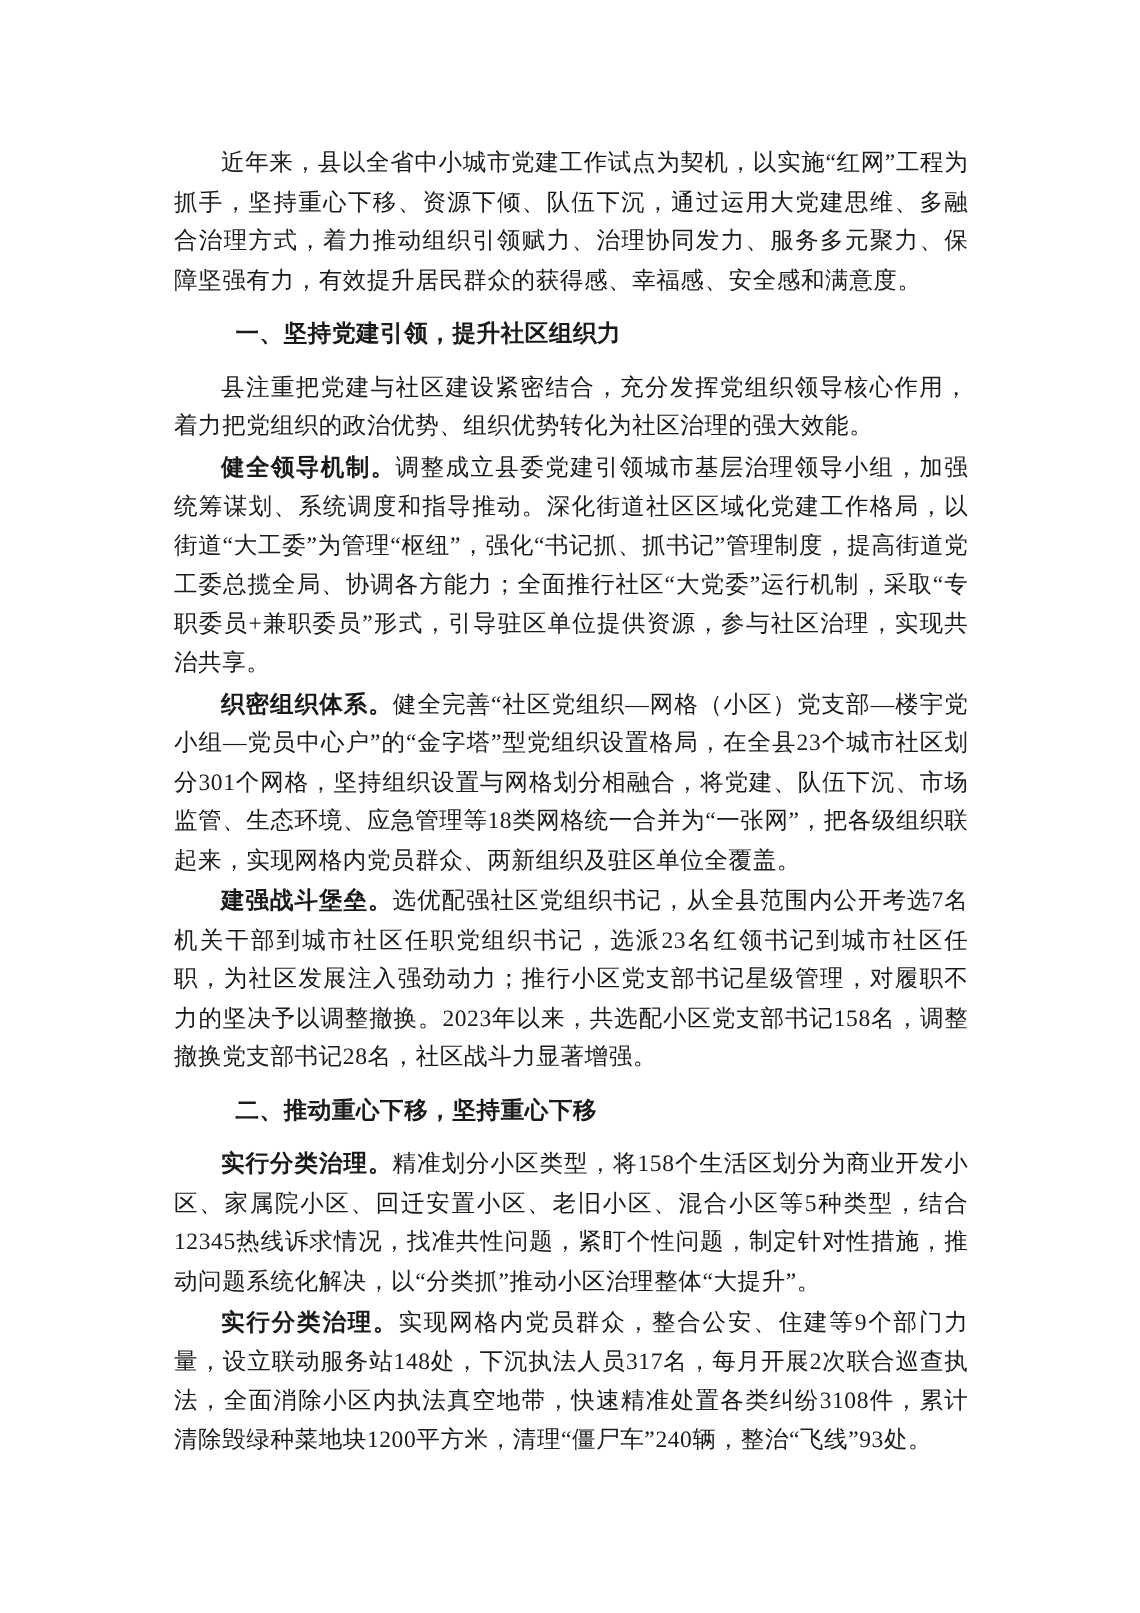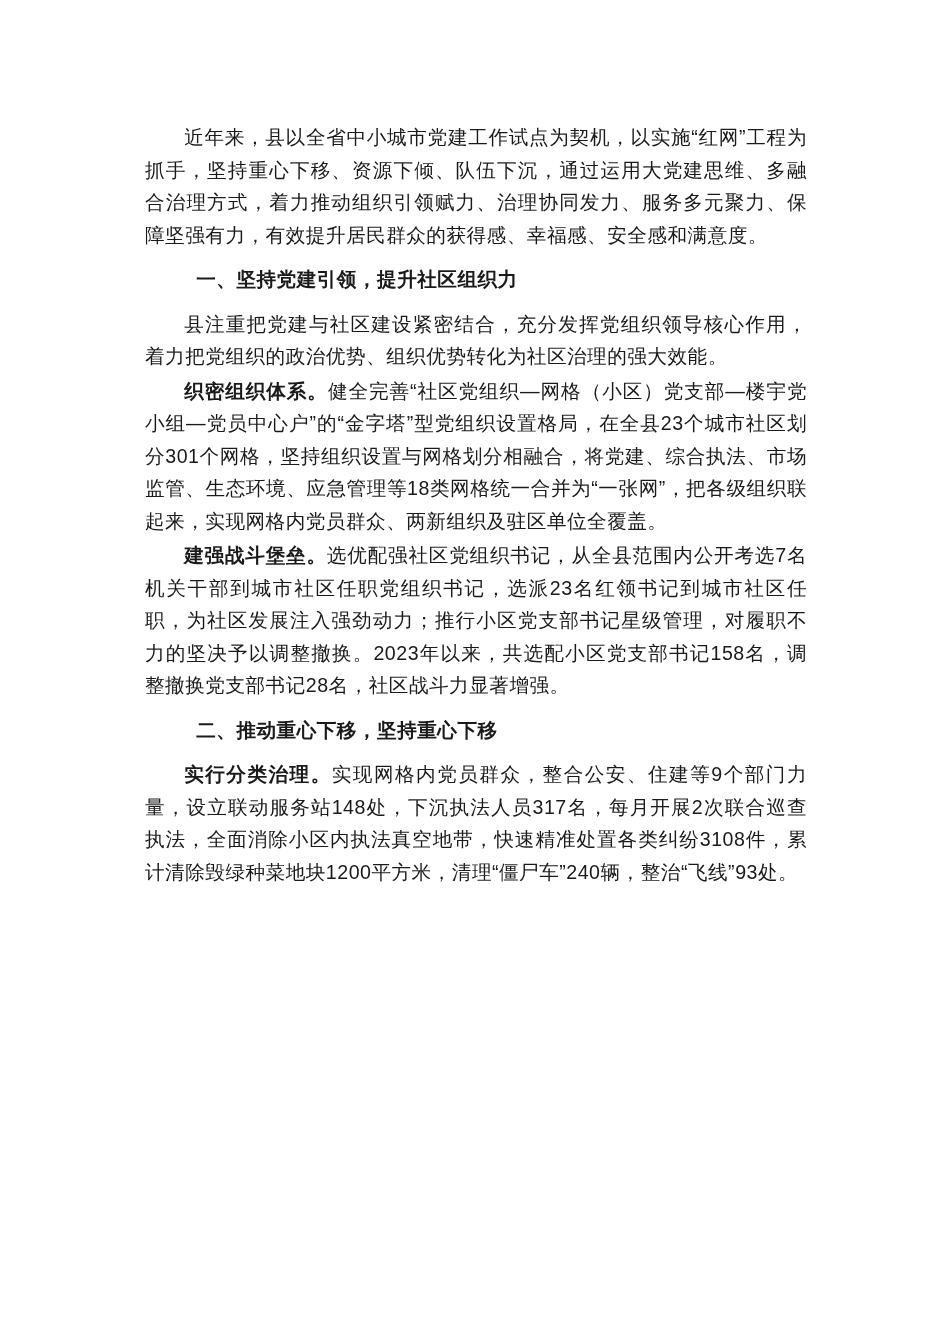--- a/index.html
+++ b/index.html
@@ -1,41 +1,47 @@
 <!DOCTYPE html>
 <html><head>
 <meta charset="utf-8">
 <style>
   html, body { margin: 0; padding: 0; background: #ffffff; }
   body { width: 950px; height: 1344px; position: relative; overflow: hidden; }
   .page {
     position: absolute; left: 145px; top: 121px; width: 662px;
-    font-family: Liberation Sans, sans-serif;
+    font-family: Liberation Serif, serif;
     font-size: 19.6px; color: #1a1a1a; line-height: 32.5px;
     letter-spacing: 0.5px;
   }
   .p { margin: 0; text-indent: 2em; text-align: justify; }
   .gap { margin-top: 2px; }
   .h { font-weight: bold; text-indent: 2em; margin: 12px; }
   .lead { font-weight: bold; }
 </style>
 </head>
 <body>
 
 <div class="page">
   <p class="p">近年来，县以全省中小城市党建工作试点为契机，以实施“红网”工程为抓手，坚持重心下移、资源下倾、队伍下沉，通过运用大党建思维、多融合治理方式，着力推动组织引领赋力、治理协同发力、服务多元聚力、保障坚强有力，有效提升居民群众的获得感、幸福感、安全感和满意度。</p>
 
   <p class="h gap">一、坚持党建引领，提升社区组织力</p>
   <p class="p gap">县注重把党建与社区建设紧密结合，充分发挥党组织领导核心作用，着力把党组织的政治优势、组织优势转化为社区治理的强大效能。</p>
 
   <p class="p gap">
-    <span class="lead">织密组织体系。</span><span>健全完善“社区党组织—网格（小区）党支部—楼宇党小组—党员中心户”的“金字塔”型党组织设置格局，在全县23个城市社区划分301个网格，坚持组织设置与网格划分相融合，将党建、综合执法、市场监管、生态环境、应急管理等18类网格统一合并为“一张网”，把各级组织联起来，实现网格内党员群众、两新组织及驻区单位全覆盖。</span>
+    <span class="lead">健全领导机制。</span><span>调整成立县委党建引领城市基层治理领导小组，加强统筹谋划、系统调度和指导推动。深化街道社区区域化党建工作格局，以街道“大工委”为管理“枢纽”，强化“书记抓、抓书记”管理制度，提高街道党工委总揽全局、协调各方能力；全面推行社区“大党委”运行机制，采取“专职委员+兼职委员”形式，引导驻区单位提供资源，参与社区治理，实现共治共享。</span>
+  </p>
+  <p class="p gap">
+    <span class="lead">织密组织体系。</span><span>健全完善“社区党组织—网格（小区）党支部—楼宇党小组—党员中心户”的“金字塔”型党组织设置格局，在全县23个城市社区划分301个网格，坚持组织设置与网格划分相融合，将党建、队伍下沉、市场监管、生态环境、应急管理等18类网格统一合并为“一张网”，把各级组织联起来，实现网格内党员群众、两新组织及驻区单位全覆盖。</span>
   </p>
   <p class="p gap">
     <span class="lead">建强战斗堡垒。</span><span>选优配强社区党组织书记，从全县范围内公开考选7名机关干部到城市社区任职党组织书记，选派23名红领书记到城市社区任职，为社区发展注入强劲动力；推行小区党支部书记星级管理，对履职不力的坚决予以调整撤换。2023年以来，共选配小区党支部书记158名，调整撤换党支部书记28名，社区战斗力显著增强。</span>
   </p>
 
   <p class="h gap">二、推动重心下移，坚持重心下移</p>
 
   <p class="p gap">
+    <span class="lead">实行分类治理。</span><span>精准划分小区类型，将158个生活区划分为商业开发小区、家属院小区、回迁安置小区、老旧小区、混合小区等5种类型，结合12345热线诉求情况，找准共性问题，紧盯个性问题，制定针对性措施，推动问题系统化解决，以“分类抓”推动小区治理整体“大提升”。</span>
+  </p>
+  <p class="p gap">
     <span class="lead">实行分类治理。</span><span>实现网格内党员群众，整合公安、住建等9个部门力量，设立联动服务站148处，下沉执法人员317名，每月开展2次联合巡查执法，全面消除小区内执法真空地带，快速精准处置各类纠纷3108件，累计清除毁绿种菜地块1200平方米，清理“僵尸车”240辆，整治“飞线”93处。</span>
   </p>
 </div>
 
 </body></html>

